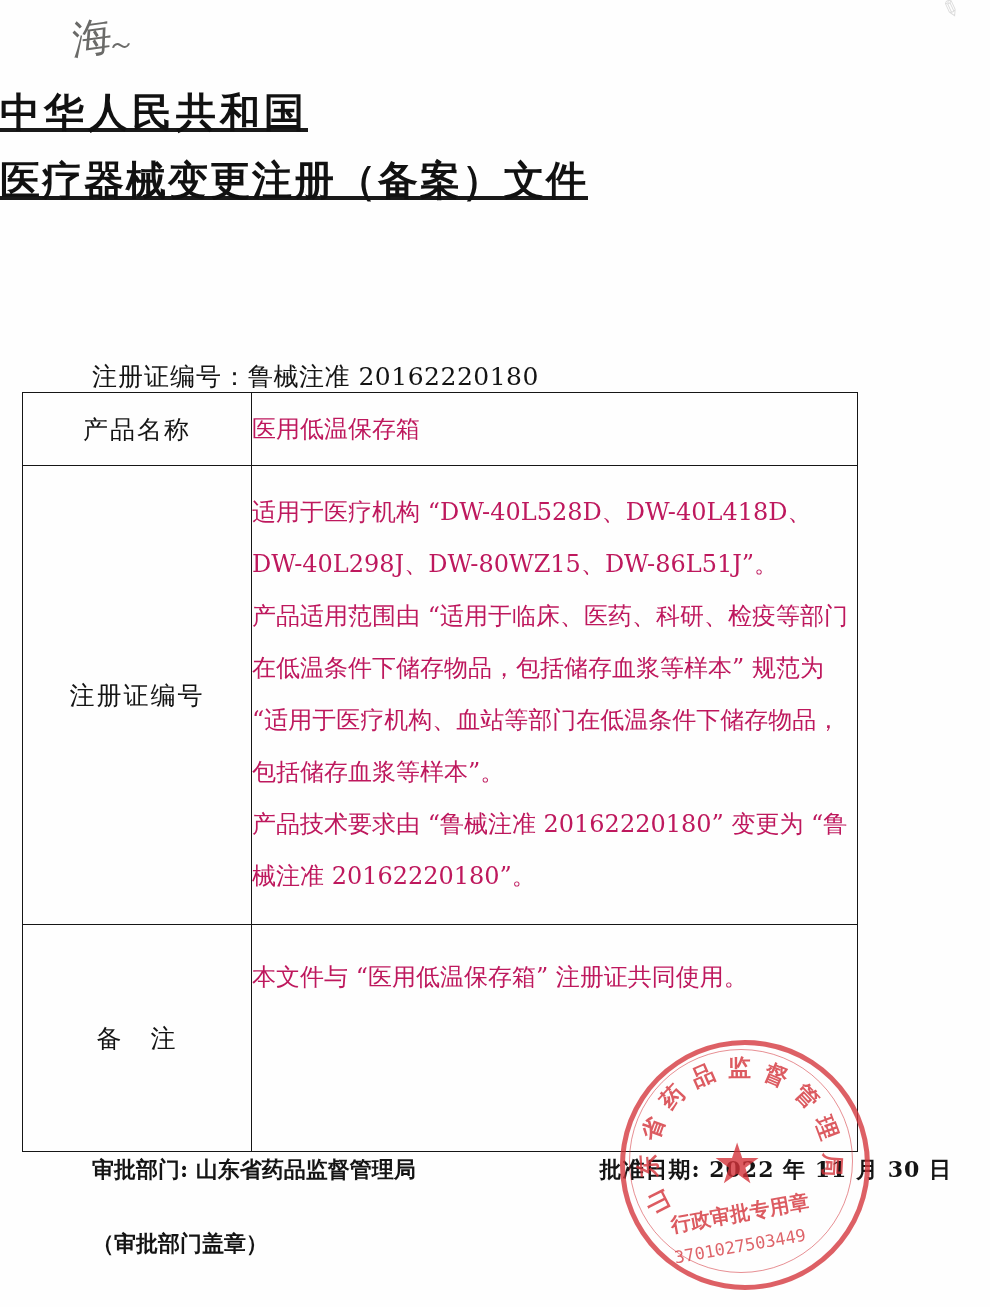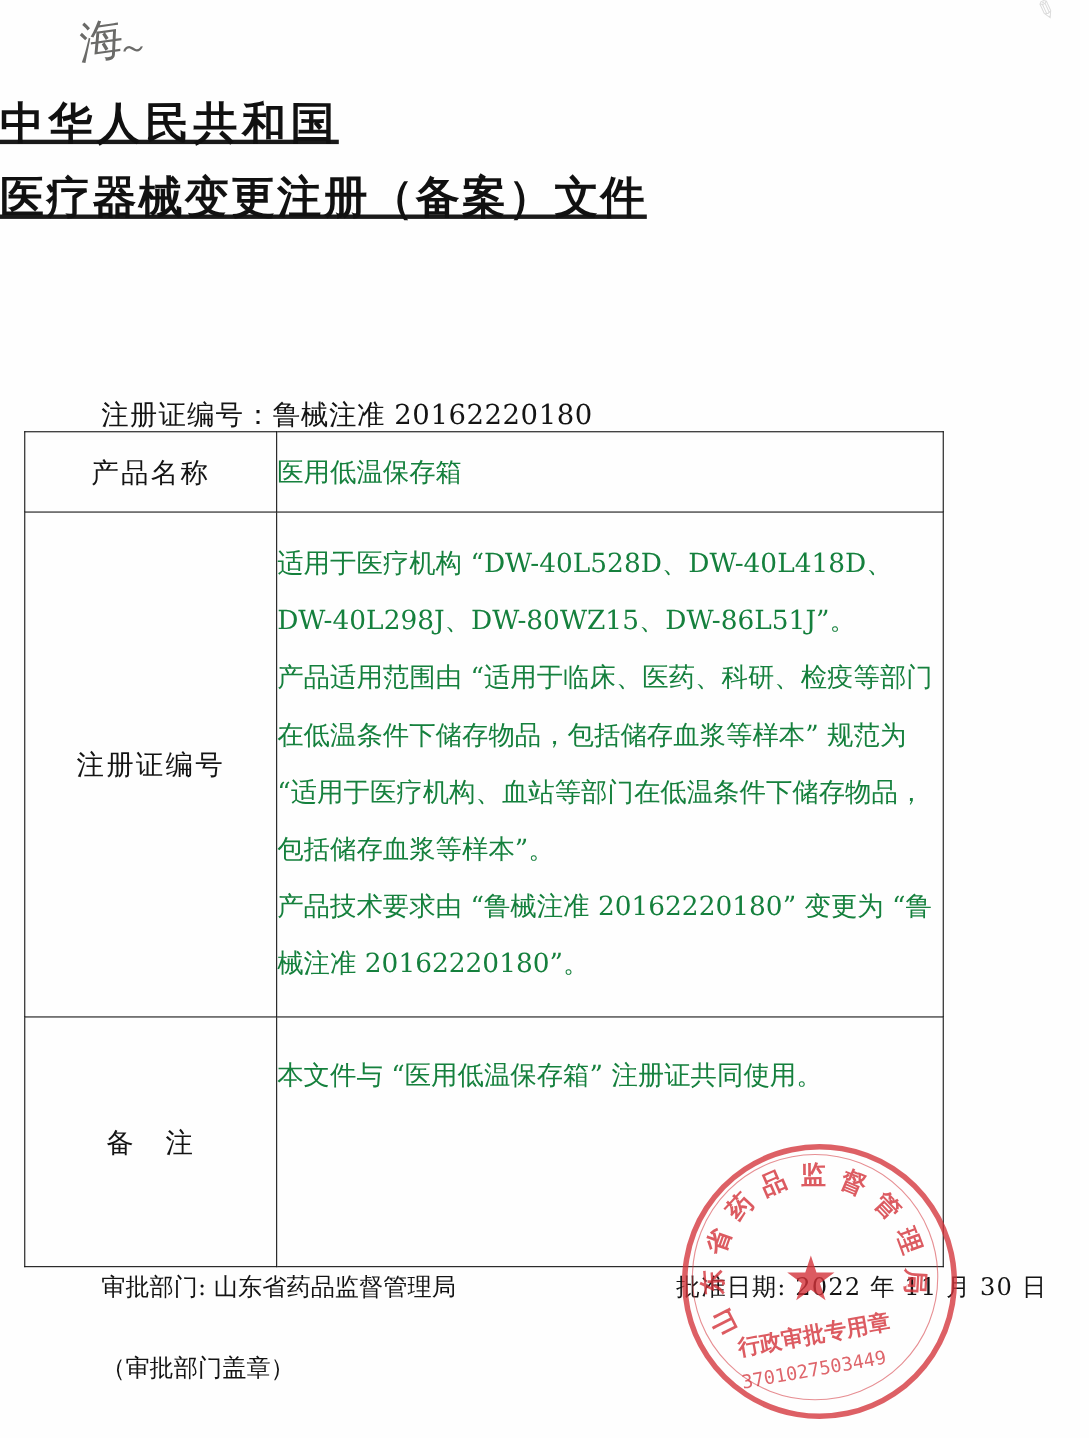--- a/index.html
+++ b/index.html
@@ -111,21 +111,21 @@
     width: 228px;
     text-align: center;
     font-size: 25px;
     letter-spacing: 2px;
     color: #141414;
   }
   td.content {
     padding: 16px 22px 18px 22px;
     font-size: 24px;
     line-height: 52px;
-    color: #15803d;
+    color: #be185d;
   }
   .row-name td.content {
     padding-top: 10px;
     padding-bottom: 10px;
     height: 52px;
   }
   .row-change td.content {
     padding-top: 20px;
     padding-bottom: 22px;
   }
@@ -142,20 +142,21 @@
     text-indent: 0;
   }
 
   .footer {
     position: absolute;
     left: 92px;
     top: 1155px;
     width: 860px;
     font-size: 22px;
     color: #141414;
+    font-weight: bold;
   }
   .footer-row {
     display: flex;
     justify-content: space-between;
     align-items: baseline;
   }
   .footer-left { white-space: nowrap; }
   .footer-right { white-space: nowrap; letter-spacing: 1px; }
   .footer-seal-note {
     margin-top: 44px;

